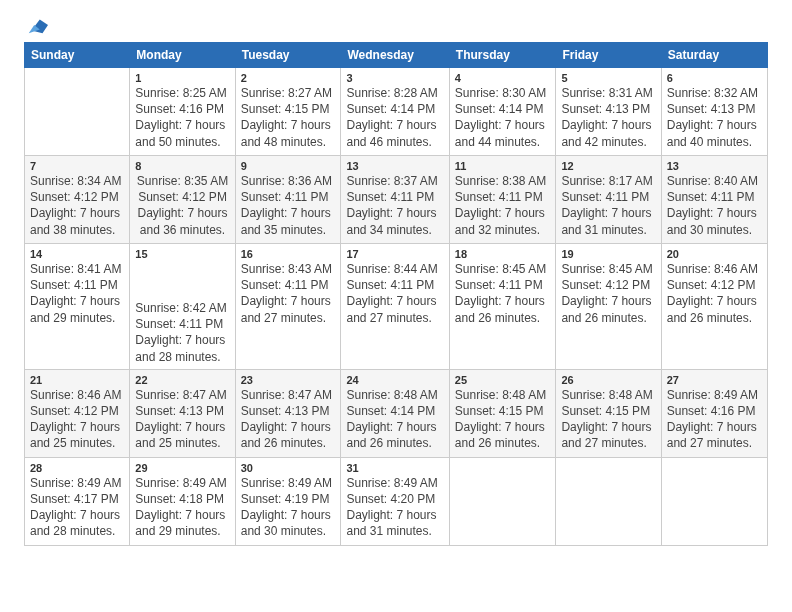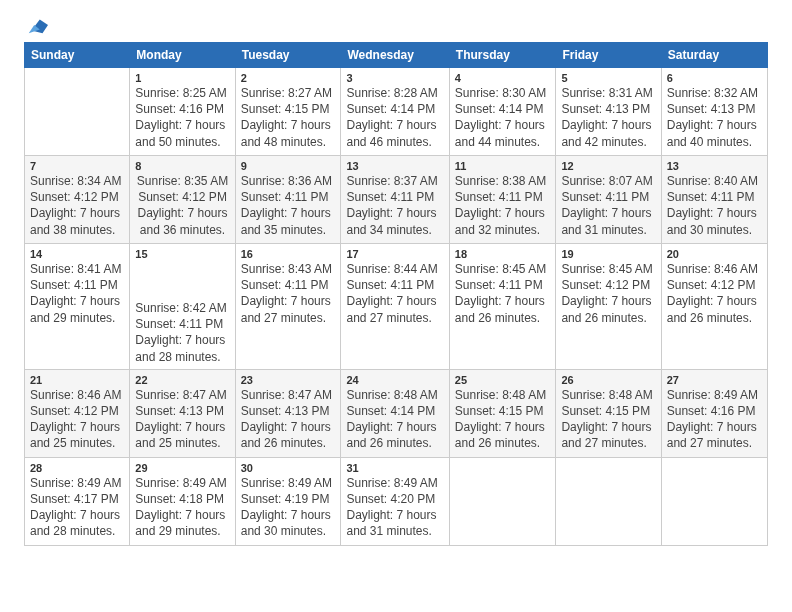--- a/index.html
+++ b/index.html
@@ -208,21 +208,21 @@
 Daylight: 7 hours and 34 minutes.</div>
           </td>
           <td>
             <span class="day-num">11</span>
             <div class="cell-text" style="white-space: pre-line;">Sunrise: 8:38 AM
 Sunset: 4:11 PM
 Daylight: 7 hours and 32 minutes.</div>
           </td>
           <td>
             <span class="day-num">12</span>
-            <div class="cell-text" style="white-space: pre-line;">Sunrise: 8:07 AM
+            <div class="cell-text" style="white-space: pre-line;">Sunrise: 8:17 AM
 Sunset: 4:11 PM
 Daylight: 7 hours and 31 minutes.</div>
           </td>
           <td>
             <span class="day-num">13</span>
             <div class="cell-text" style="white-space: pre-line;">Sunrise: 8:40 AM
 Sunset: 4:11 PM
 Daylight: 7 hours and 30 minutes.</div>
           </td>
         </tr>

